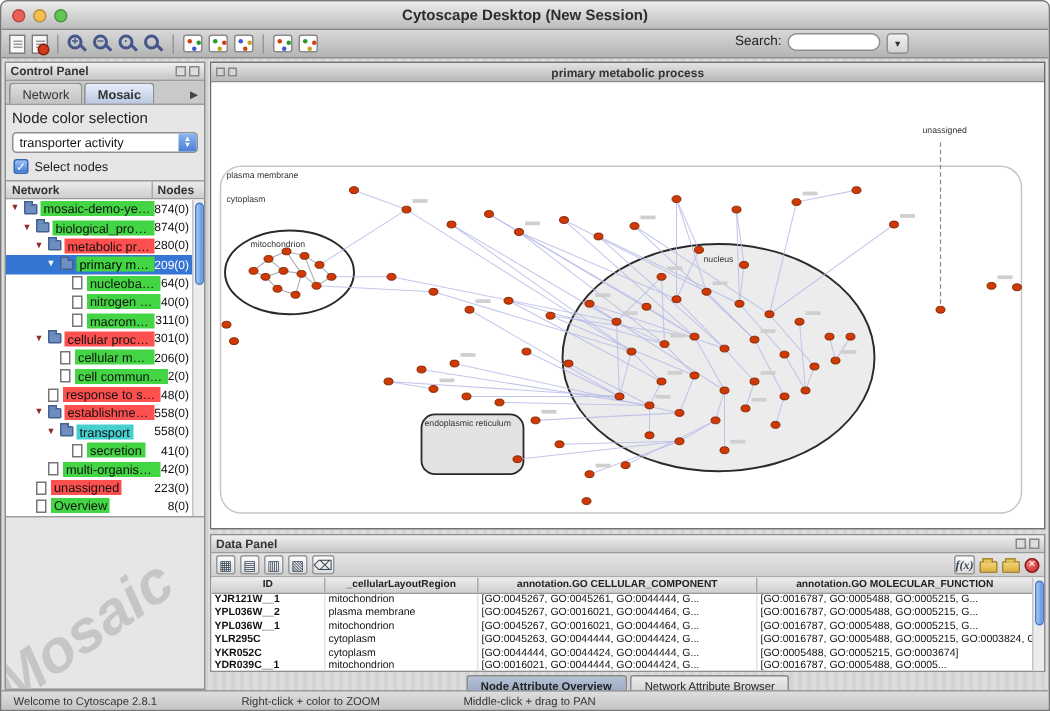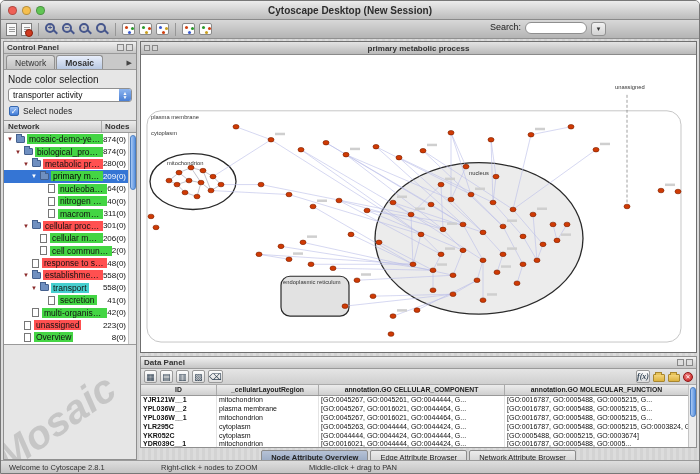--- a/index.html
+++ b/index.html
@@ -588,23 +588,22 @@
           </div>
         </div>
       <div class="vscroll">
           <div class="vthumb" style="height:30px"></div>
         </div>
     </div>
   </div>
 
   <div class="browser-tabs">
       <span class="btab active">Node Attribute Overview</span>
-      <span class="btab">Edge Attribute Browser</span>
       <span class="btab">Network Attribute Browser</span>
     </div>
 
   <div class="statusbar">
     <span class="s1">Welcome to Cytoscape 2.8.1</span>
-    <span class="s2">Right-click + nodes to ZOOM</span>
+    <span class="s2">Right-click + color to ZOOM</span>
     <span>Middle-click + drag to PAN</span>
   </div>
 
 </div>
 
 </body></html>

